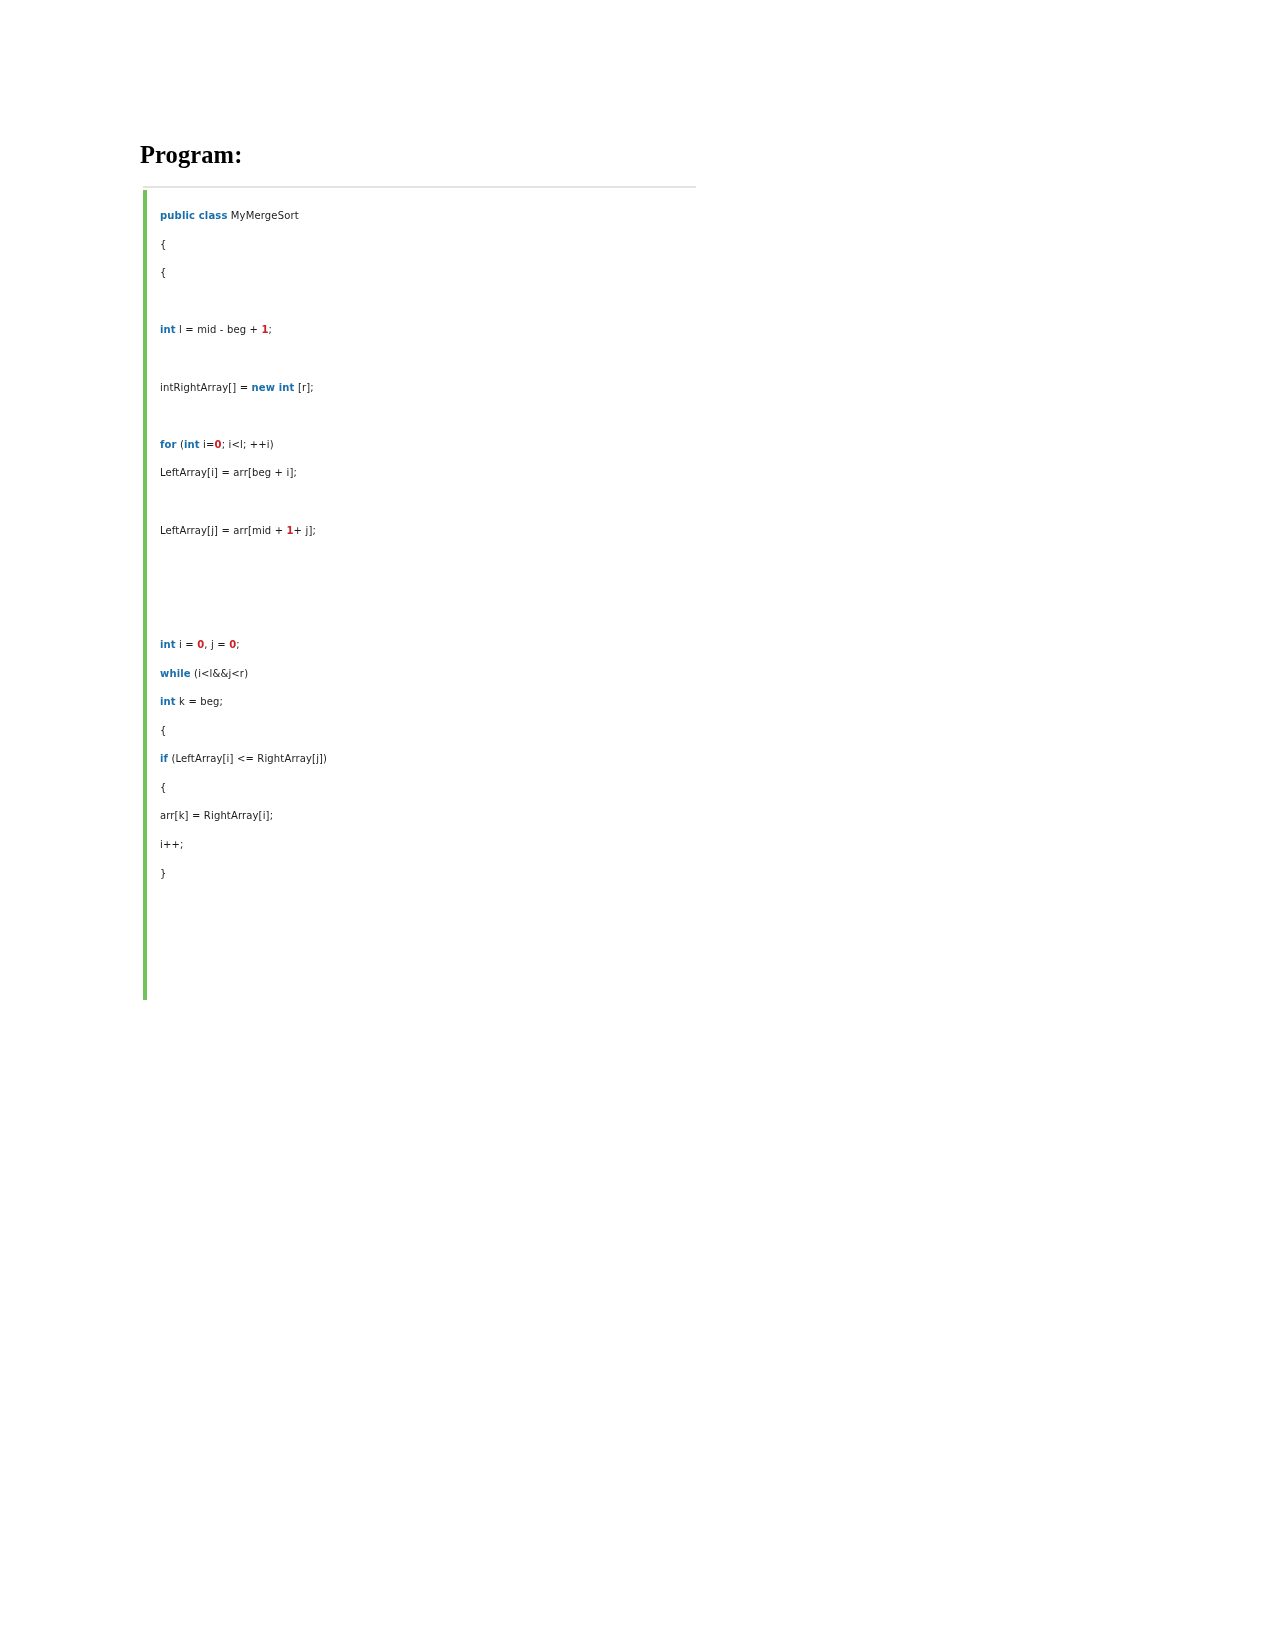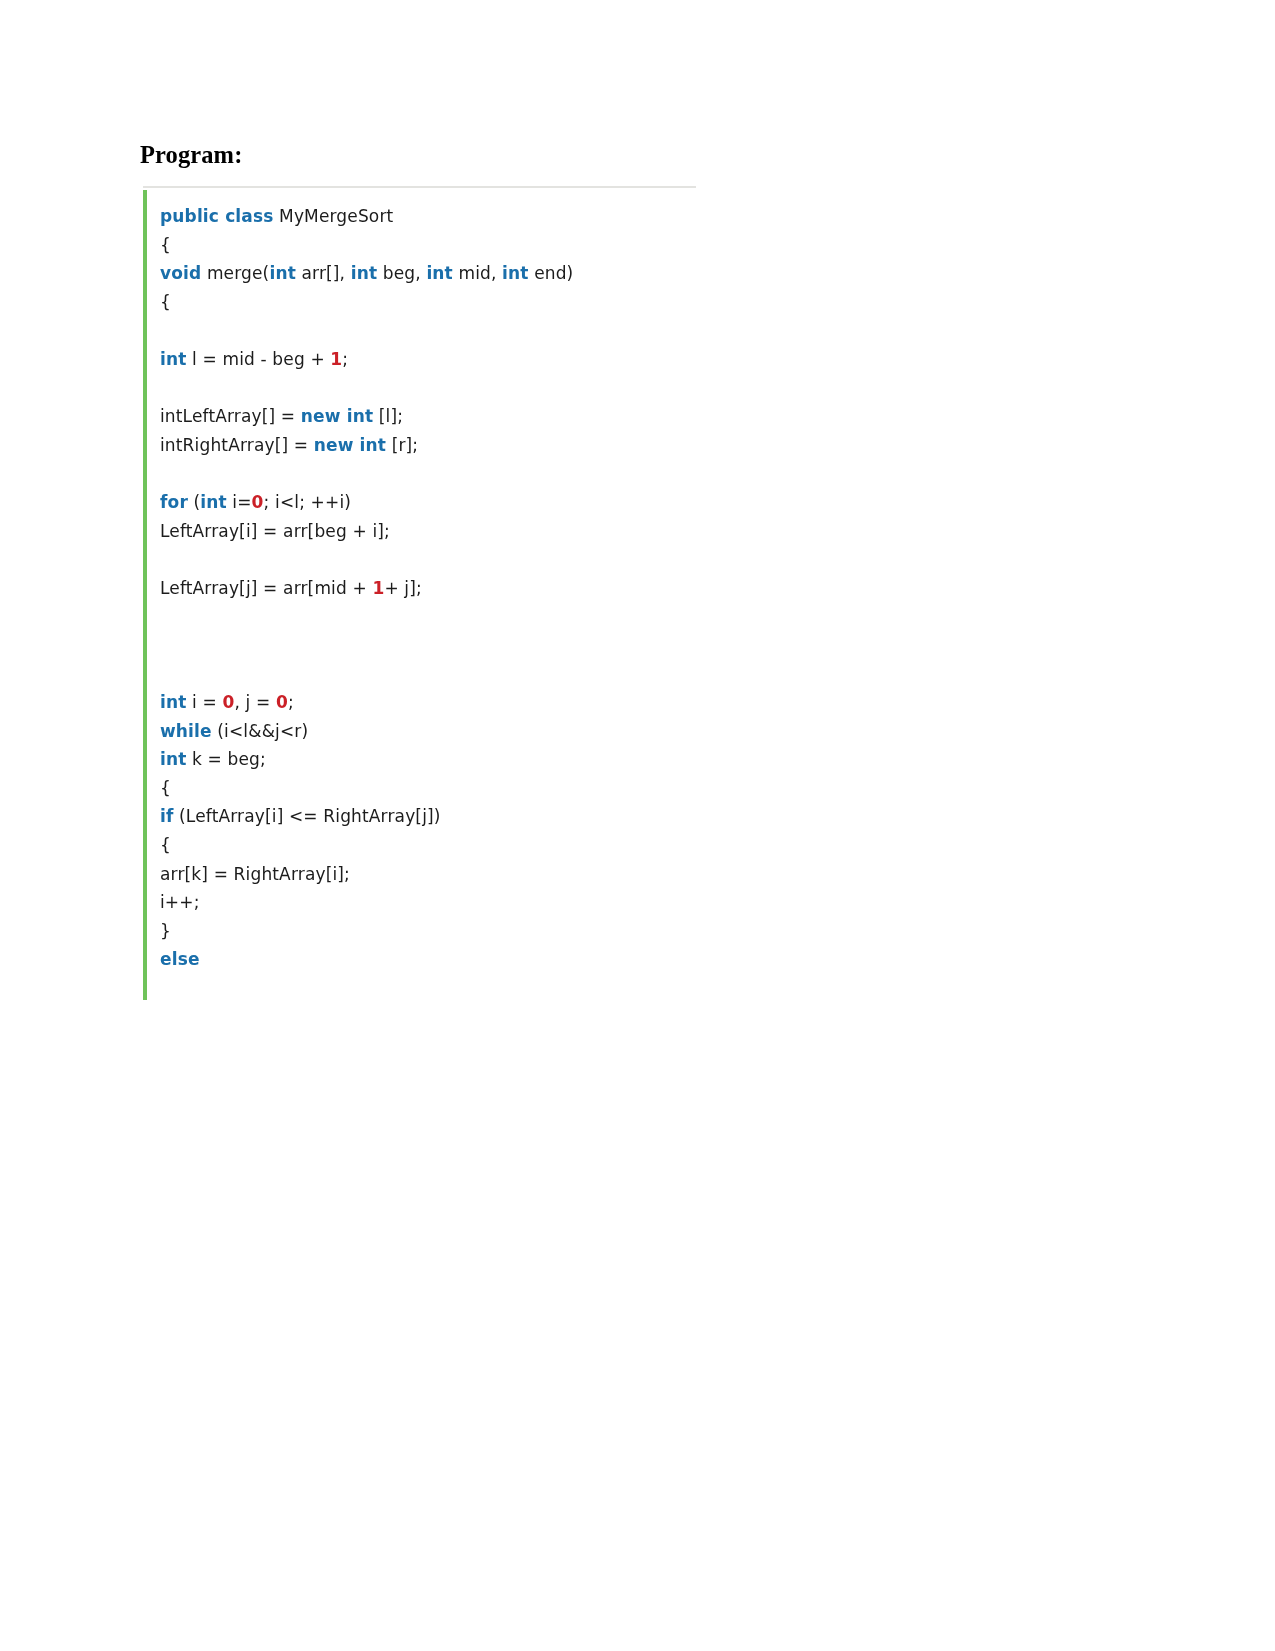--- a/index.html
+++ b/index.html
@@ -66,21 +66,21 @@
 
   .code-lines {
     position: absolute;
     left: 17px;
     top: 16px;
     width: 530px;
   }
 
   .code-line {
     font-family: "DejaVu Sans", sans-serif;
-    font-size: 17px;
+    font-size: 10px;
     line-height: 28.6px;
     height: 28.6px;
     color: #1c1c1c;
     white-space: pre;
     letter-spacing: 0.15px;
   }
 
   .code-line.blank {
     height: 28.6px;
   }
@@ -103,41 +103,38 @@
 <div class="page">
 
   <div class="page-title">Program:</div>
 
   <div class="code-block">
     <div class="code-top-rule"></div>
     <div class="code-gutter"></div>
     <div class="code-lines">
         <div class="code-line"><span class="tok-kw">public class</span><span class="tok-plain"> MyMergeSort</span></div>
         <div class="code-line"><span class="tok-plain">{</span></div>
-        <div class="code-line"><span class="tok-kw">void</span><span class="tok-plain"> merge(</span><span class="tok-kw">int</span><span class="tok-plain"> arr[], </span><span class="tok-kw">int</span><span class="tok-plain"> beg, </span><span class="tok-kw">int</span><span class="tok-plain"> mid, </span><span class="tok-kw">int</span><span class="tok-plain"> end)</span></div>
         <div class="code-line"><span class="tok-plain">{</span></div>
         <div class="code-line blank">&nbsp;</div>
         <div class="code-line"><span class="tok-kw">int</span><span class="tok-plain"> l = mid - beg + </span><span class="tok-num">1</span><span class="tok-plain">;</span></div>
         <div class="code-line blank">&nbsp;</div>
-        <div class="code-line"><span class="tok-plain">intLeftArray[] = </span><span class="tok-kw">new int</span><span class="tok-plain"> [l];</span></div>
         <div class="code-line"><span class="tok-plain">intRightArray[] = </span><span class="tok-kw">new int</span><span class="tok-plain"> [r];</span></div>
         <div class="code-line blank">&nbsp;</div>
         <div class="code-line"><span class="tok-kw">for</span><span class="tok-plain"> (</span><span class="tok-kw">int</span><span class="tok-plain"> i=</span><span class="tok-num">0</span><span class="tok-plain">; i&lt;l; ++i)</span></div>
         <div class="code-line"><span class="tok-plain">LeftArray[i] = arr[beg + i];</span></div>
         <div class="code-line blank">&nbsp;</div>
         <div class="code-line"><span class="tok-plain">LeftArray[j] = arr[mid + </span><span class="tok-num">1</span><span class="tok-plain">+ j];</span></div>
         <div class="code-line blank">&nbsp;</div>
         <div class="code-line blank">&nbsp;</div>
         <div class="code-line blank">&nbsp;</div>
         <div class="code-line"><span class="tok-kw">int</span><span class="tok-plain"> i = </span><span class="tok-num">0</span><span class="tok-plain">, j = </span><span class="tok-num">0</span><span class="tok-plain">;</span></div>
         <div class="code-line"><span class="tok-kw">while</span><span class="tok-plain"> (i&lt;l&amp;&amp;j&lt;r)</span></div>
         <div class="code-line"><span class="tok-kw">int</span><span class="tok-plain"> k = beg;</span></div>
         <div class="code-line"><span class="tok-plain">{</span></div>
         <div class="code-line"><span class="tok-kw">if</span><span class="tok-plain"> (LeftArray[i] &lt;= RightArray[j])</span></div>
         <div class="code-line"><span class="tok-plain">{</span></div>
         <div class="code-line"><span class="tok-plain">arr[k] = RightArray[i];</span></div>
         <div class="code-line"><span class="tok-plain">i++;</span></div>
         <div class="code-line"><span class="tok-plain">}</span></div>
-        <div class="code-line"><span class="tok-kw">else</span></div>
       </div>
   </div>
 
 </div>
 
 </body></html>

